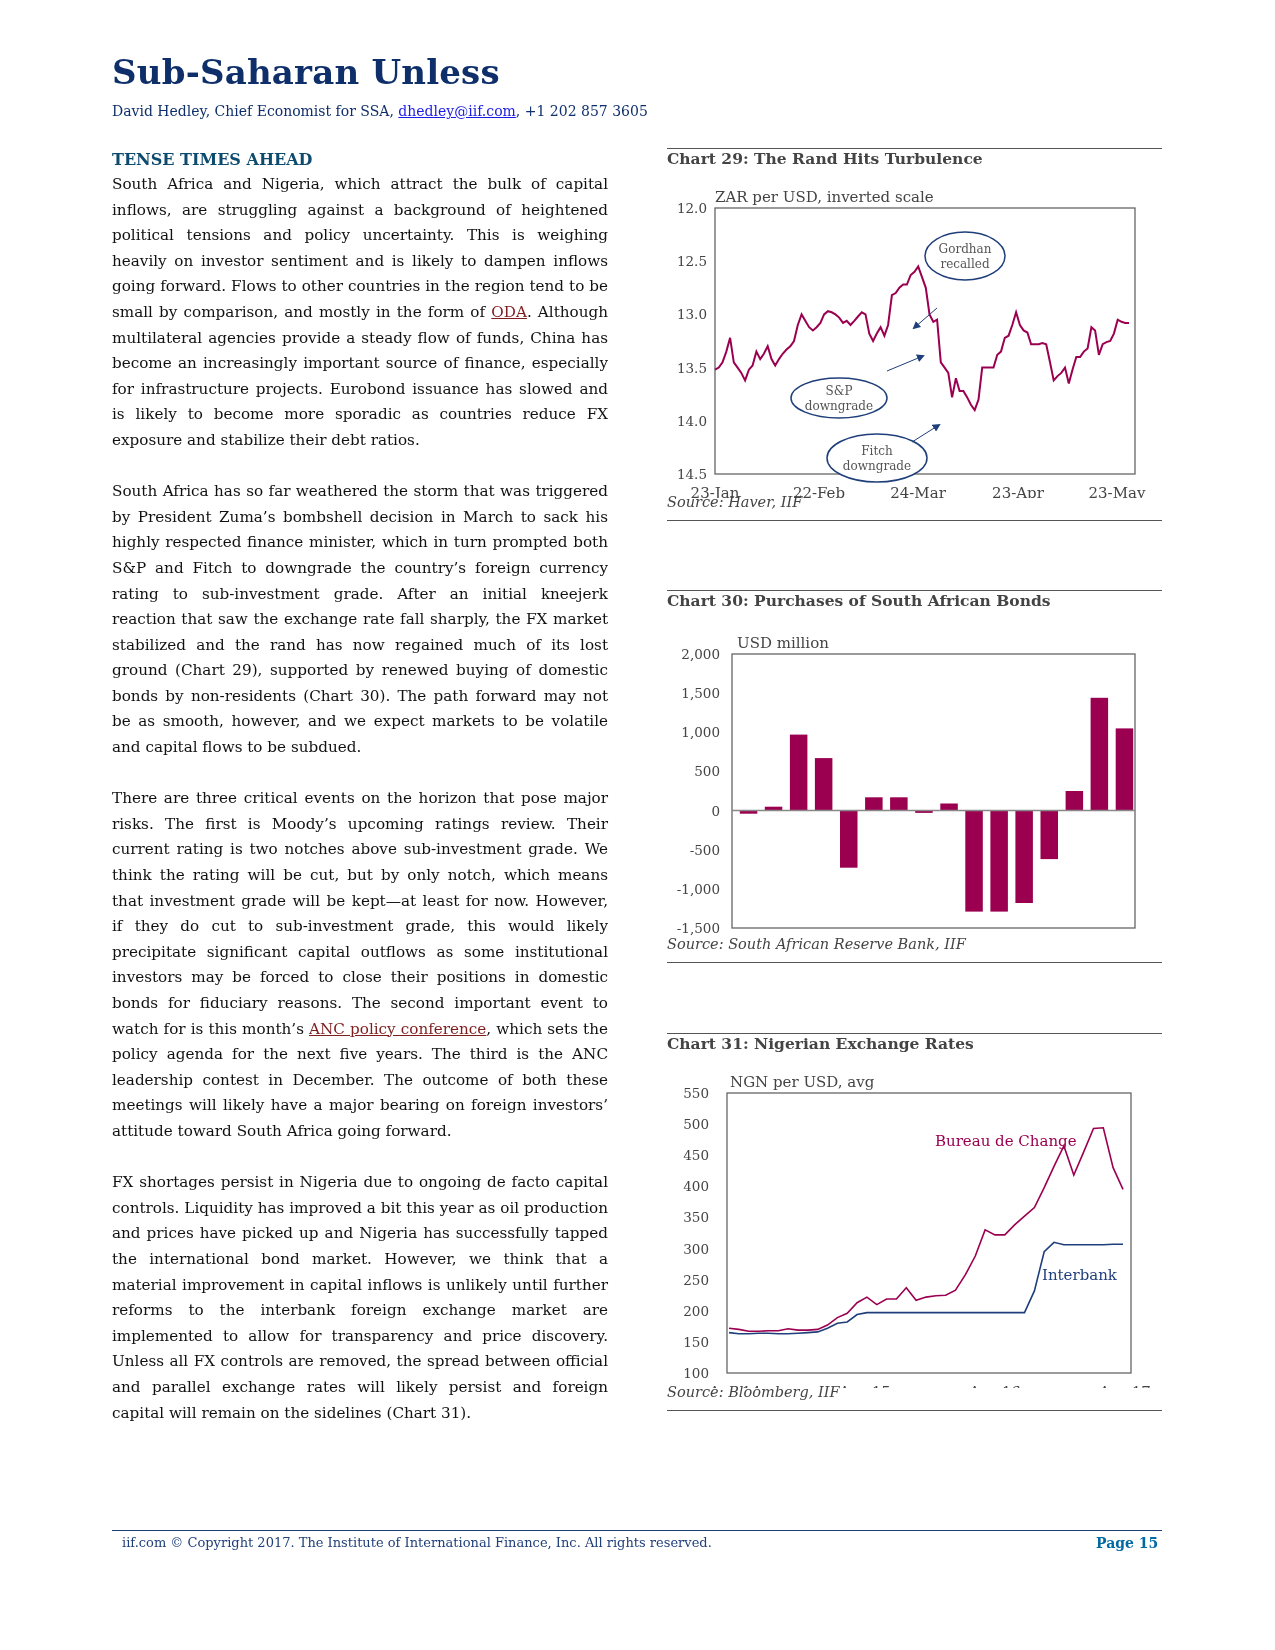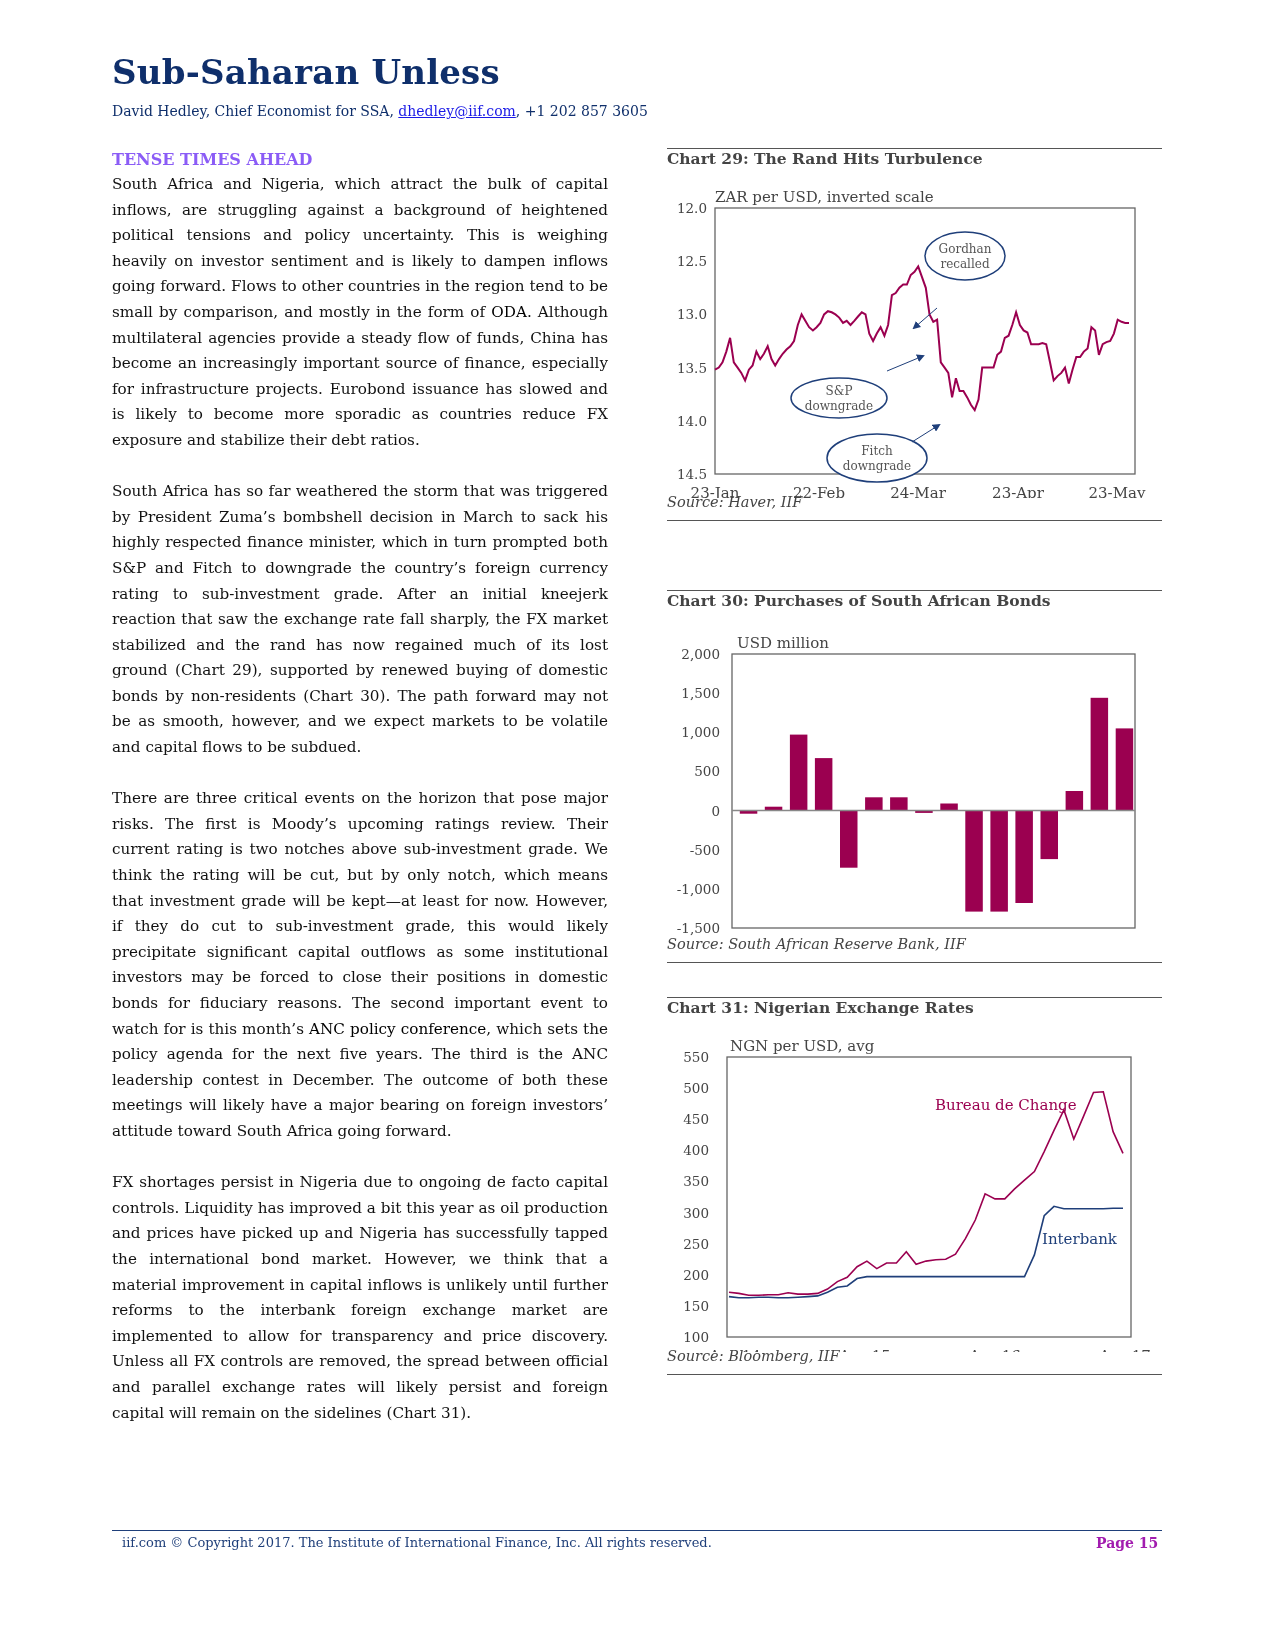--- a/index.html
+++ b/index.html
@@ -3,31 +3,31 @@
 <meta charset="utf-8">
 <style>
   html, body { margin:0; padding:0; background:#ffffff; }
   body { width:1275px; height:1650px; position:relative; overflow:hidden;
          font-family:"DejaVu Serif","Liberation Serif",serif; color:#111; }
   .title { position:absolute; left:112px; top:52px; font-size:34px; font-weight:bold;
            color:#0f2f6b; letter-spacing:0.2px; font-family:"DejaVu Serif",serif; }
   .byline { position:absolute; left:112px; top:103px; font-size:14px; color:#0f2f6b; }
   .byline a { color:#1a1ae6; text-decoration:underline; }
   .leftcol { position:absolute; left:112px; top:150px; width:496px; }
-  .section-head { font-size:16px; font-weight:bold; color:#8b5cf6; margin:0 0 2px 0; line-height:20px; }
+  .section-head { font-size:16px; font-weight:bold; color:#0c4a6e; margin:0 0 2px 0; line-height:20px; }
   .para { font-size:15.2px; line-height:25.6px; text-align:justify; margin:0 0 25.6px 0; color:#111; }
-  .para a { color:#000000; }
+  .para a { color:#7f1d1d; text-decoration:underline; }
   .chart-block { position:absolute; left:667px; width:495px; }
   .rule { border-top:1.5px solid #555; width:495px; }
   .chart-title { font-size:15.5px; font-weight:bold; color:#444; }
   .chart-source { font-size:14.5px; font-style:italic; color:#444; }
   svg text { font-family:"DejaVu Serif",serif; }
   .footer-rule { position:absolute; left:112px; top:1530px; width:1050px; border-top:1.5px solid #1f3f7a; }
   .footer-left { position:absolute; left:122px; top:1535px; font-size:13px; color:#1f3f7a; }
-  .footer-right { position:absolute; left:1096px; top:1535px; font-size:14px; font-weight:bold; color:#a21caf; }
+  .footer-right { position:absolute; left:1096px; top:1535px; font-size:14px; font-weight:bold; color:#0369a1; }
 </style>
 </head>
 <body>
 
 <div class="title">Sub-Saharan Unless</div>
 <div class="byline">
   <span>David Hedley, Chief Economist for SSA, </span><a>dhedley@iif.com</a><span>, +1 202 857 3605</span>
 </div>
 
 <div class="leftcol">
@@ -113,21 +113,21 @@
       <text x="156.71546874999999" y="342" text-anchor="middle" font-size="15" fill="#444">Apr 16</text>
       <text x="231.90015624999998" y="342" text-anchor="middle" font-size="15" fill="#444">Jul 16</text>
       <text x="307.08484375" y="342" text-anchor="middle" font-size="15" fill="#444">Oct 16</text>
       <text x="382.26953125" y="342" text-anchor="middle" font-size="15" fill="#444">Jan 17</text>
       <text x="457.45421875000005" y="342" text-anchor="middle" font-size="15" fill="#444">Apr 17</text>
     </svg>
   <div class="chart-source" style="margin-top:-4px;">Source: South African Reserve Bank, IIF</div>
   <div class="rule" style="margin-top:10px;"></div>
 </div>
 
-<div class="chart-block" style="top:997px;">
+<div class="chart-block" style="top:1033px;">
   <div class="rule"></div>
   <div class="chart-title">Chart 31: Nigerian Exchange Rates</div>
   <svg id="svg31" width="495" height="335" style="display:block;">
       <text x="63" y="34" font-size="15" fill="#444">NGN per USD, avg</text>
       <rect x="60" y="40" width="404" height="280" fill="none" stroke="#666" stroke-width="1.3"></rect>
       <text x="42" y="45" text-anchor="end" font-size="13.5" fill="#444">550</text>
       <text x="42" y="76.11111111111111" text-anchor="end" font-size="13.5" fill="#444">500</text>
       <text x="42" y="107.22222222222223" text-anchor="end" font-size="13.5" fill="#444">450</text>
       <text x="42" y="138.33333333333334" text-anchor="end" font-size="13.5" fill="#444">400</text>
       <text x="42" y="169.44444444444443" text-anchor="end" font-size="13.5" fill="#444">350</text>

